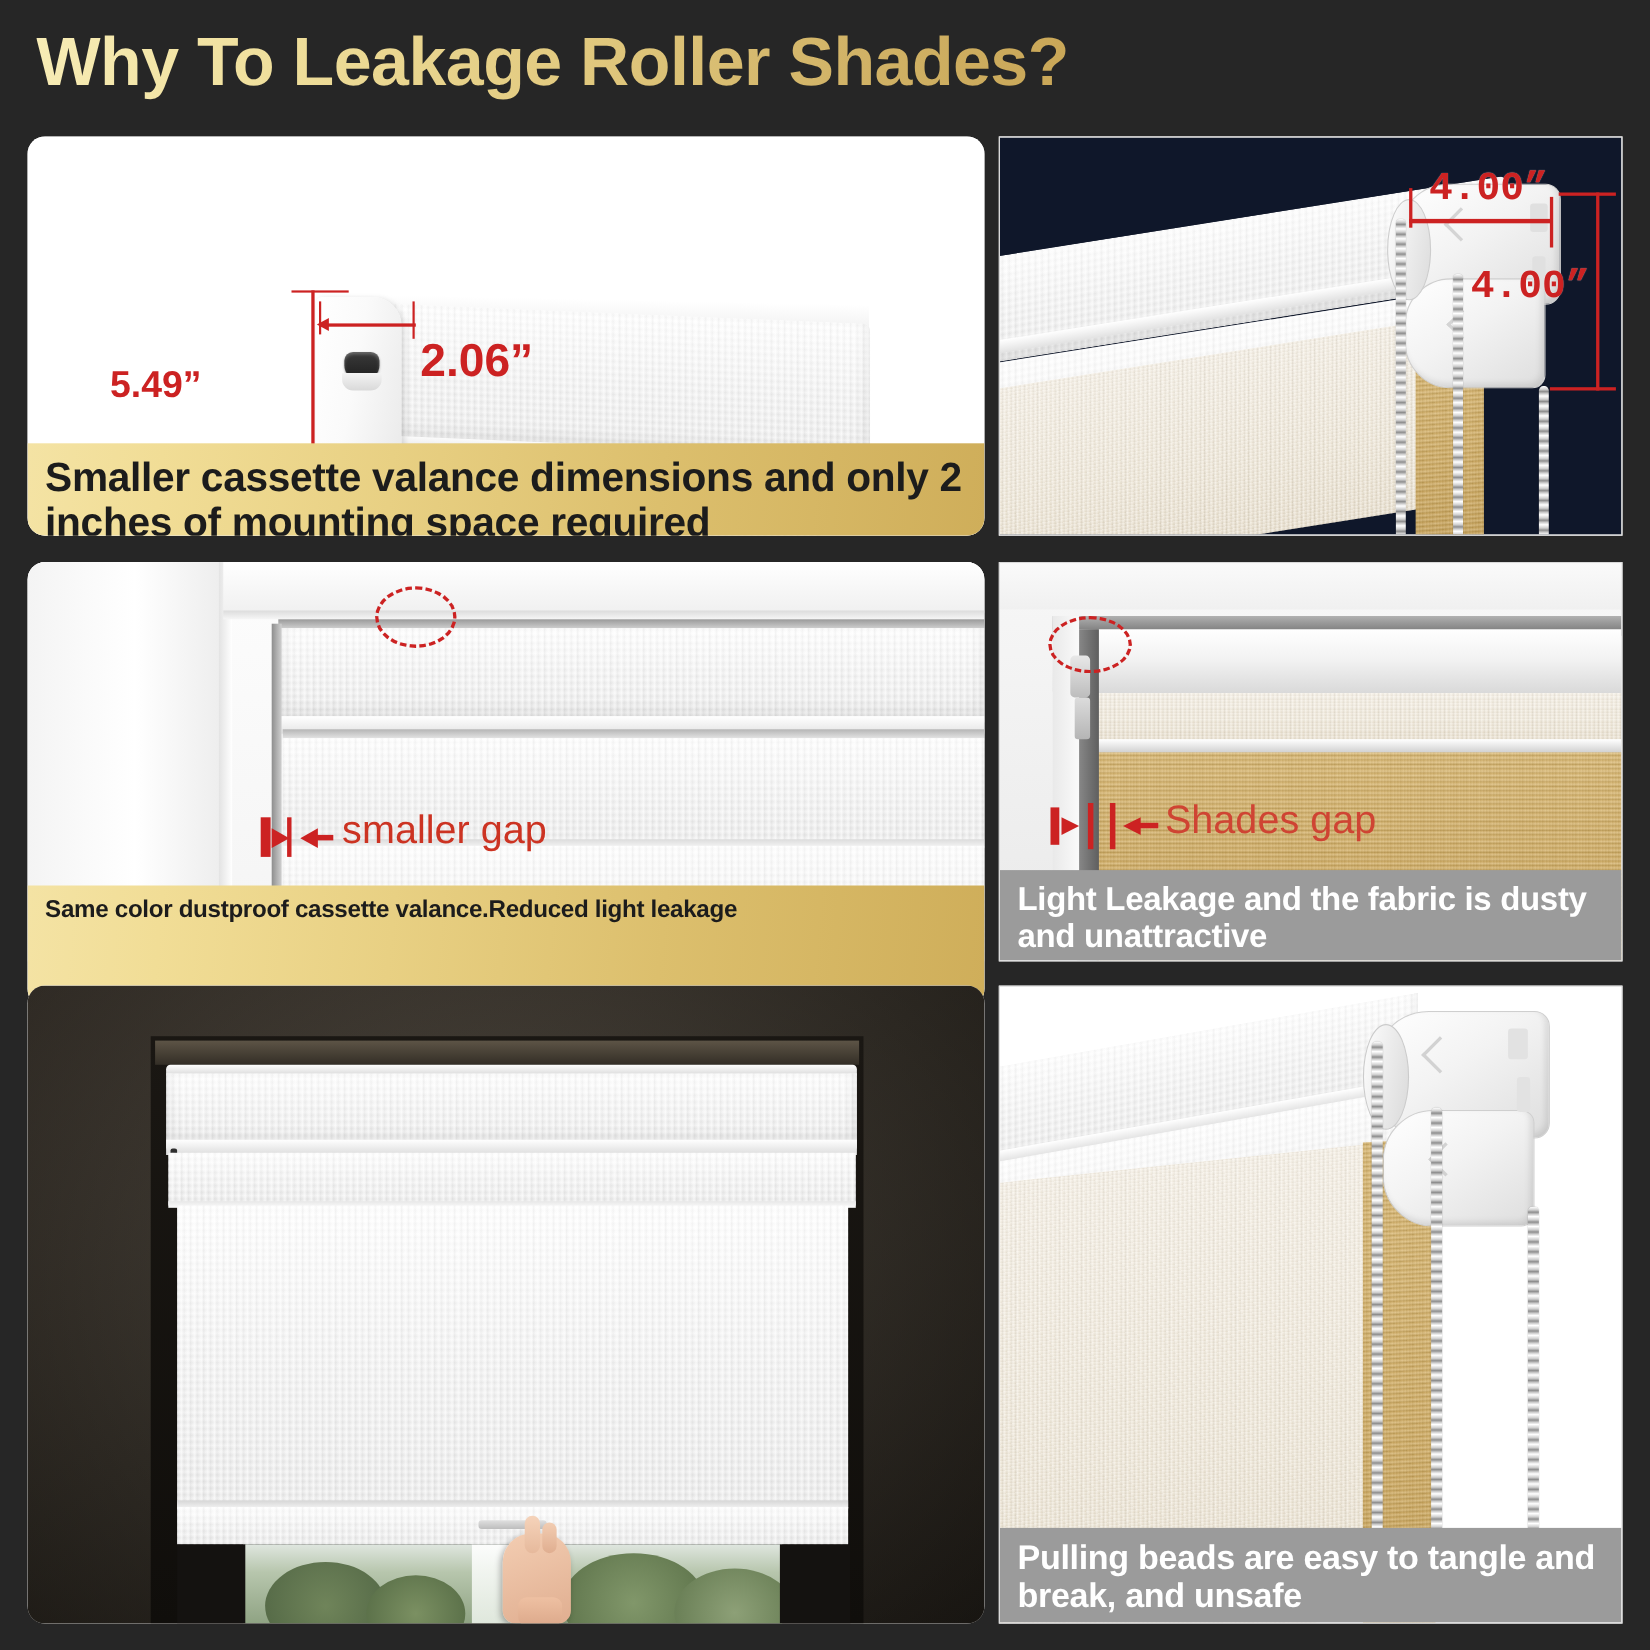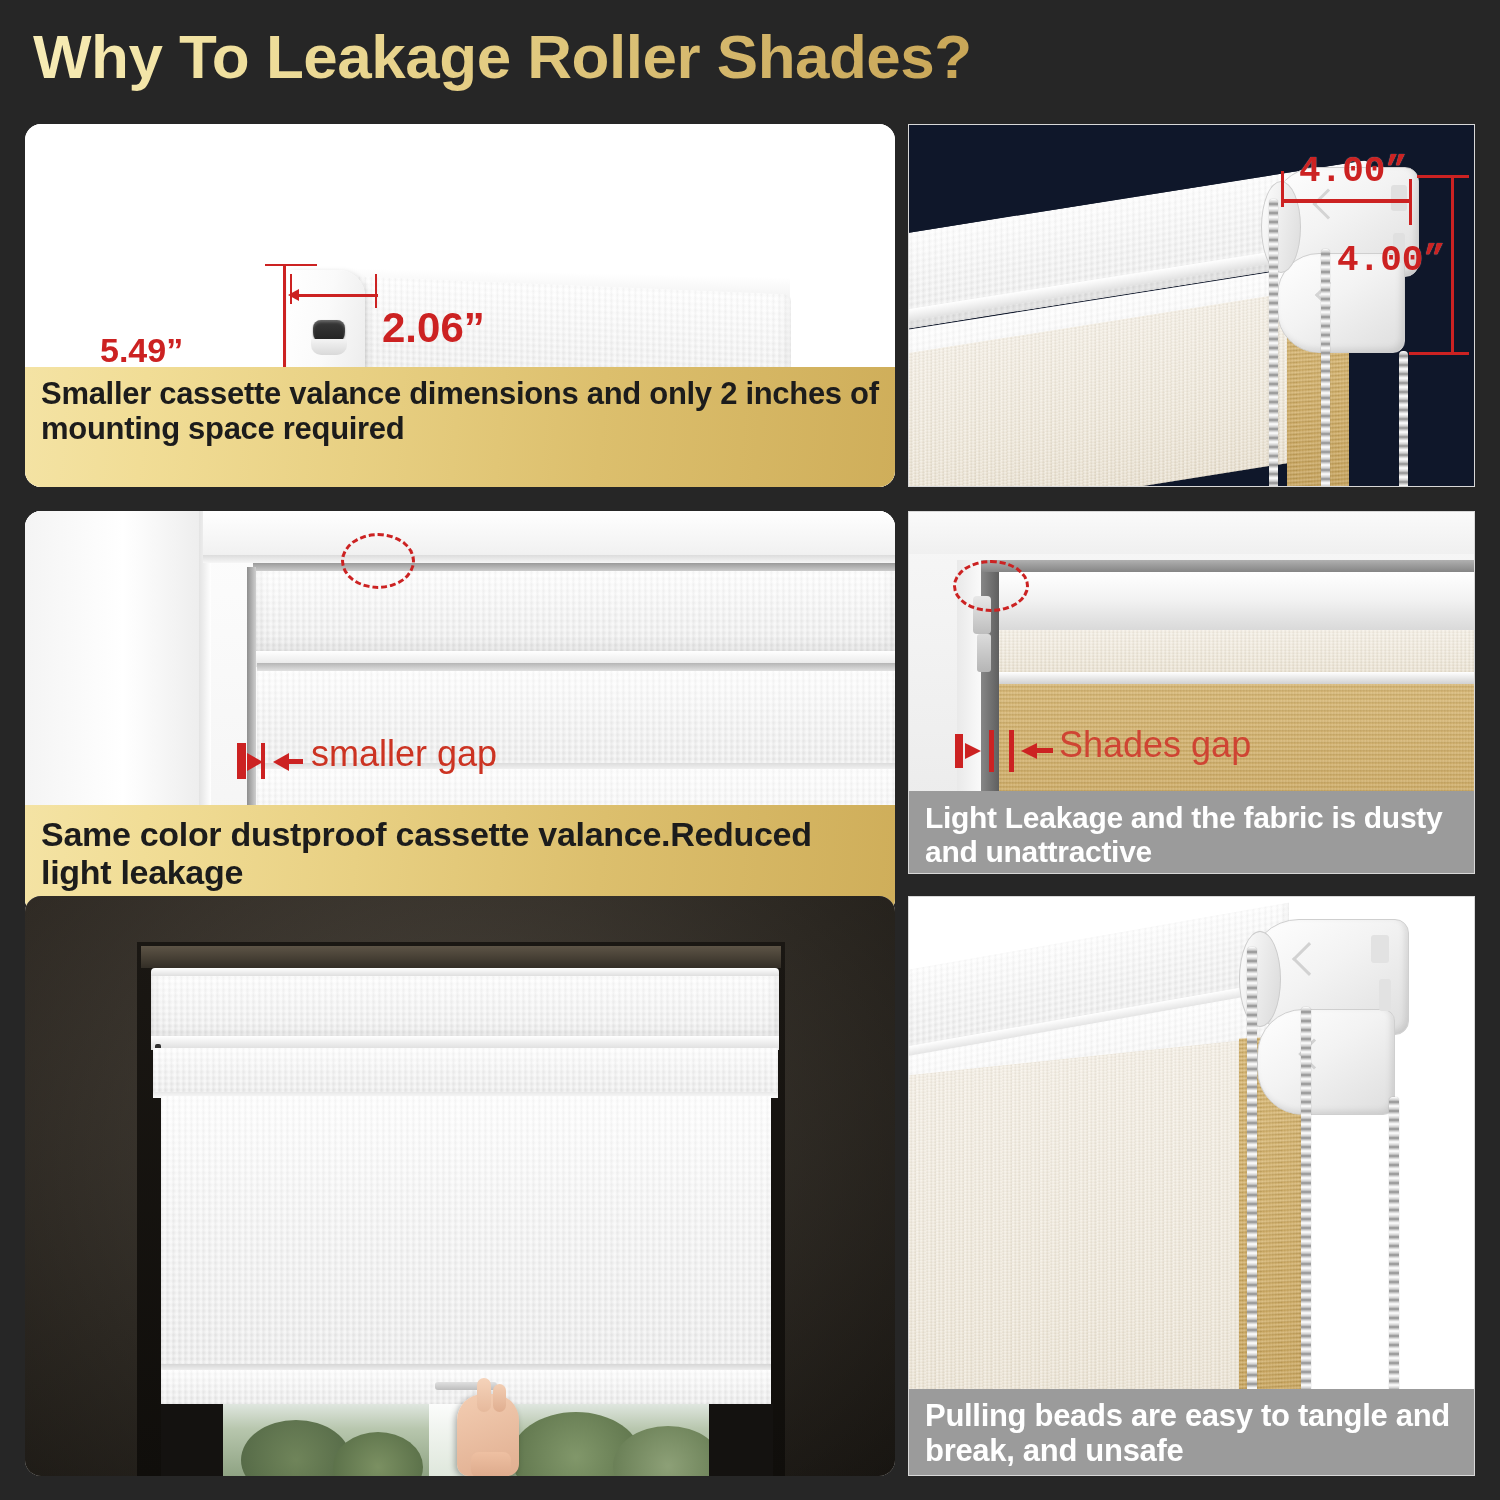--- a/index.html
+++ b/index.html
@@ -193,21 +193,21 @@
                   border-top:6px solid transparent;border-bottom:6px solid transparent;
                   border-right:11px solid #cc2222;"></div>
       <div class="dim-label" style="left:357px;top:144px;font-size:42px;margin-top:36px;">2.06”</div>
 
       <div class="dim-line" style="left:240px;top:140px;width:52px;height:2px;"></div>
       <div class="dim-line" style="left:240px;top:318px;width:50px;height:2px;"></div>
       <div class="dim-line" style="left:258px;top:140px;width:3px;height:180px;"></div>
       <div class="dim-label" style="left:75px;top:207px;font-size:34px;">5.49”</div>
     </div>
 
-    <div class="caption gold" style="font-size:31px; height:120px;">Smaller cassette valance dimensions and only 2 inches of mounting space required</div>
+    <div class="caption gold" style="font-size:37px; height:84px;">Smaller cassette valance dimensions and only 2 inches of mounting space required</div>
   </div>
 
   <div class="panel bad" style="left:908px; top:124px; width:567px; height:363px;">
     <div class="photo" style="background:#0f172a;font-family:Liberation Mono, monospace;">
 
       <div class="fabric-white" style="position:absolute;left:-10px;top:72px;width:470px;height:96px;
                   transform:skewY(-9deg);border-radius:6px;
                   box-shadow:inset 0 -8px 14px rgba(0,0,0,.08);"></div>
       <div style="position:absolute;left:-10px;top:148px;width:475px;height:12px;
                   background:linear-gradient(180deg,#ffffff,#e2e2e2);transform:skewY(-9deg);"></div>
@@ -290,21 +290,21 @@
       <div style="position:absolute;left:222px;top:242px;width:0;height:0;
                   border-top:9px solid transparent;border-bottom:9px solid transparent;
                   border-left:16px solid #cc2222;"></div>
       <div style="position:absolute;left:248px;top:242px;width:0;height:0;
                   border-top:9px solid transparent;border-bottom:9px solid transparent;
                   border-right:16px solid #cc2222;"></div>
       <div class="dim-line" style="left:262px;top:248px;width:16px;height:5px;"></div>
       <div class="ann-text" style="left:286px;top:222px;font-size:36px;">smaller gap</div>
     </div>
 
-    <div class="caption gold" style="font-size:34px; height:110px;">Same color dustproof cassette valance.Reduced light leakage</div>
+    <div class="caption gold" style="font-size:22px; height:110px;">Same color dustproof cassette valance.Reduced light leakage</div>
   </div>
 
   <div class="panel bad" style="left:908px; top:511px; width:567px; height:363px;">
     <div class="photo" style="background:linear-gradient(180deg,#f7f7f7 0%,#efefef 60%,#e9e9e9 100%);">
 
       <div style="position:absolute;left:0;top:0;width:567px;height:42px;
                   background:linear-gradient(180deg,#fafafa,#f0f0f0);"></div>
 
       <div style="position:absolute;left:48px;top:48px;width:519px;height:18px;
                   background:linear-gradient(180deg,#b0b0b0,#6f6f6f);"></div>

